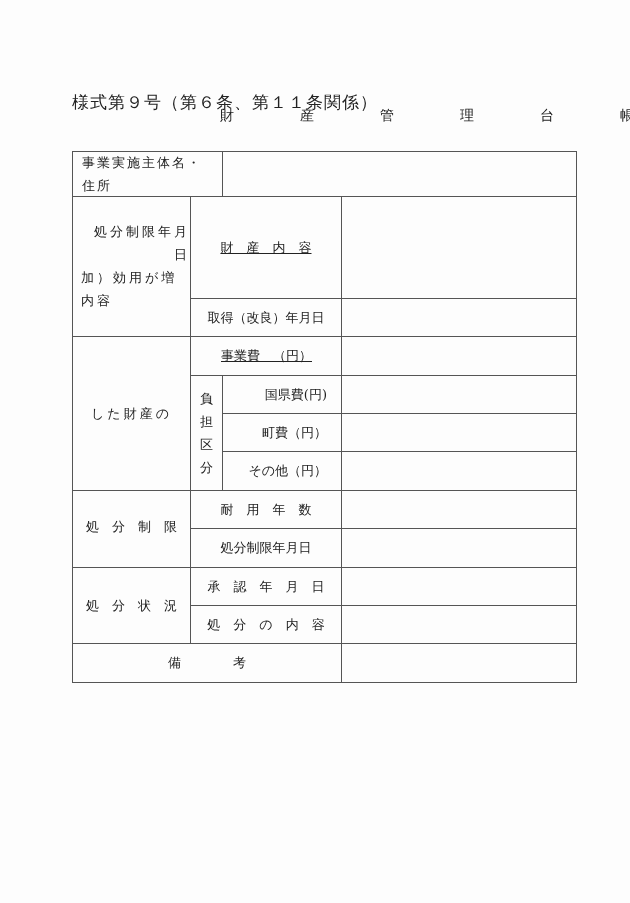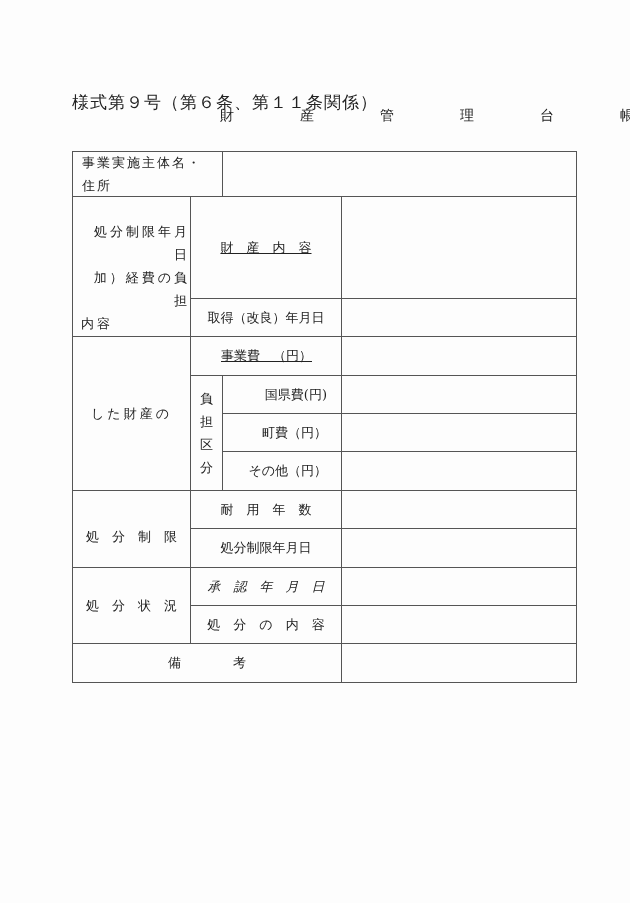--- a/index.html
+++ b/index.html
@@ -62,21 +62,21 @@
   <div class="ln v" style="left:341px;top:196px;height:486px;"></div>
 
   <div class="cell left wrap" style="left:73px;top:152px;width:149px;height:44px;flex-direction:column;align-items:flex-start;justify-content:center;">
     <span>事業実施主体名・</span>
     <span>住所</span>
   </div>
   <div class="cell" style="left:223px;top:152px;width:353px;height:44px;"></div>
 
   <div class="cell wrap" style="left:73px;top:197px;width:117px;height:139px;flex-direction:column;align-items:flex-start;justify-content:flex-start;padding:23px 0 0 8px;letter-spacing:3px;">
     <span>処分制限年月日</span>
-    <span>加）経費の負担</span>
+    <span>加）効用が増</span>
     <span>内容</span>
   </div>
   <div class="cell center" style="left:191px;top:197px;width:150px;height:101px;text-decoration:underline;">財　産　内　容</div>
   <div class="cell" style="left:342px;top:197px;width:234px;height:101px;"></div>
   <div class="cell center" style="left:191px;top:299px;width:150px;height:37px;">取得（改良）年月日</div>
   <div class="cell" style="left:342px;top:299px;width:234px;height:37px;"></div>
 
   <div class="cell center" style="left:73px;top:337px;width:117px;height:153px;letter-spacing:3px;">した財産の</div>
   <div class="cell right" style="left:176px;top:337px;width:150px;height:38px;text-decoration:underline;">事業費　（円）</div>
   <div class="cell" style="left:342px;top:337px;width:234px;height:38px;"></div>
@@ -86,27 +86,27 @@
     <span>区</span>
     <span>分</span>
   </div>
   <div class="cell right" style="left:223px;top:376px;width:118px;height:37px;">国県費(円)</div>
   <div class="cell" style="left:342px;top:376px;width:234px;height:37px;"></div>
   <div class="cell right" style="left:223px;top:414px;width:118px;height:37px;">町費（円）</div>
   <div class="cell" style="left:342px;top:414px;width:234px;height:37px;"></div>
   <div class="cell right" style="left:223px;top:452px;width:118px;height:38px;">その他（円）</div>
   <div class="cell" style="left:342px;top:452px;width:234px;height:38px;"></div>
 
-  <div class="cell center" style="left:73px;top:499px;width:117px;height:76px;">処　分　制　限</div>
+  <div class="cell center" style="left:73px;top:489px;width:117px;height:76px;">処　分　制　限</div>
   <div class="cell center" style="left:191px;top:491px;width:150px;height:37px;">耐　用　年　数</div>
   <div class="cell" style="left:342px;top:491px;width:234px;height:37px;"></div>
   <div class="cell center" style="left:191px;top:529px;width:150px;height:38px;">処分制限年月日</div>
   <div class="cell" style="left:342px;top:529px;width:234px;height:38px;"></div>
 
   <div class="cell center" style="left:73px;top:568px;width:117px;height:75px;">処　分　状　況</div>
-  <div class="cell center" style="left:191px;top:568px;width:150px;height:37px;font-style:italic;">承　認　年　月　日</div>
+  <div class="cell center" style="left:191px;top:568px;width:150px;height:37px;">承　認　年　月　日</div>
   <div class="cell" style="left:342px;top:568px;width:234px;height:37px;"></div>
   <div class="cell center" style="left:191px;top:606px;width:150px;height:37px;">処　分　の　内　容</div>
   <div class="cell" style="left:342px;top:606px;width:234px;height:37px;"></div>
 
   <div class="cell center" style="left:73px;top:644px;width:268px;height:38px;text-align:right;">備　　　　考</div>
   <div class="cell" style="left:342px;top:644px;width:234px;height:38px;"></div>
 </div>
 
 </body></html>

